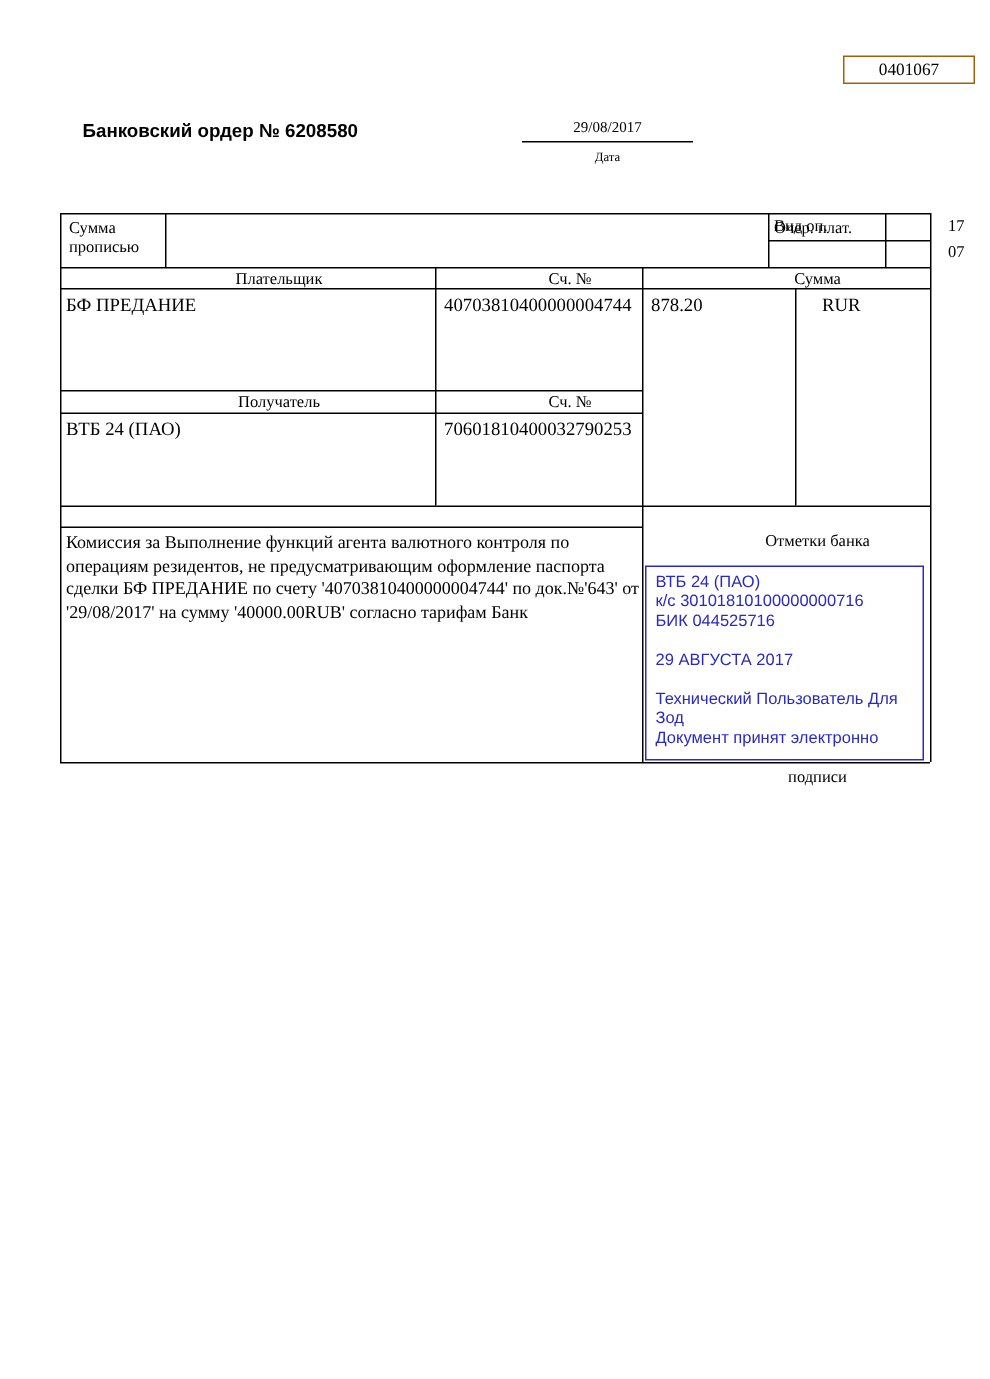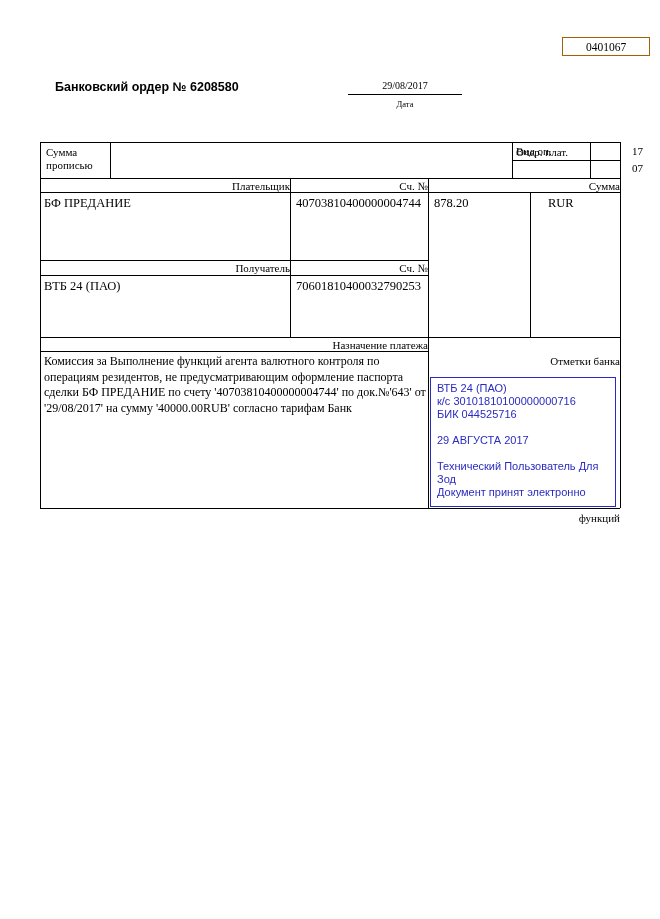--- a/index.html
+++ b/index.html
@@ -30,21 +30,21 @@
     text-align:center; font-size:10px;
     border-bottom:1px solid #000; padding-bottom:3px;
   }
   .date-label {
     left:348px; top:99px; width:114px;
     text-align:center; font-size:8.5px;
   }
 
   .small-label { font-size:11px; }
   .cell-text { font-size:12.5px; }
-  .centered { text-align:right;padding-left:42px; }
+  .centered { text-align:center;padding-left:42px; }
 
   .purpose-text {
     left:44px; top:354px; width:382px;
     font-size:12px; line-height:15.5px;
   }
 
   .stamp-box {
     left:430px; top:377px; width:186px; height:130px;
     border:1px solid #2a2ac0;
     padding:4px 6px;
@@ -103,31 +103,30 @@
   <div class="abs cell-text" style="left:296px; top:196px;">40703810400000004744</div>
   <div class="abs cell-text" style="left:434px; top:196px;">878.20</div>
   <div class="abs cell-text" style="left:548px; top:196px;">RUR</div>
 
   <div class="abs small-label centered" style="left:40px; top:262px; width:250px;">Получатель</div>
   <div class="abs small-label centered" style="left:290px; top:262px; width:138px;">Сч. №</div>
 
   <div class="abs cell-text" style="left:44px; top:279px;">ВТБ 24 (ПАО)</div>
   <div class="abs cell-text" style="left:296px; top:279px;">70601810400032790253</div>
 
-  <div class="abs small-label centered" style="left:40px; top:339px; width:388px;">Назначение платежа</div>
   <div class="abs purpose-text">Комиссия за Выполнение функций агента валютного контроля по операциям резидентов, не предусматривающим оформление паспорта сделки БФ ПРЕДАНИЕ по счету '40703810400000004744' по док.№'643' от '29/08/2017' на сумму '40000.00RUB' согласно тарифам Банк</div>
 
   <div class="abs small-label centered" style="left:428px; top:355px; width:192px;">Отметки банка</div>
 
   <div class="abs stamp-box">
     <div class="stamp-line">ВТБ 24 (ПАО)</div>
     <div class="stamp-line">к/с 30101810100000000716</div>
     <div class="stamp-line">БИК 044525716</div>
     <div class="stamp-line"></div>
     <div class="stamp-line">29 АВГУСТА 2017</div>
     <div class="stamp-line"></div>
     <div class="stamp-line">Технический Пользователь Для Зод</div>
     <div class="stamp-line">Документ принят электронно</div>
   </div>
 
-  <div class="abs small-label centered" style="left:428px; top:512px; width:192px;">функций</div>
+  <div class="abs small-label centered" style="left:428px; top:512px; width:192px;">подписи</div>
 
 </div>
 
 </body></html>

